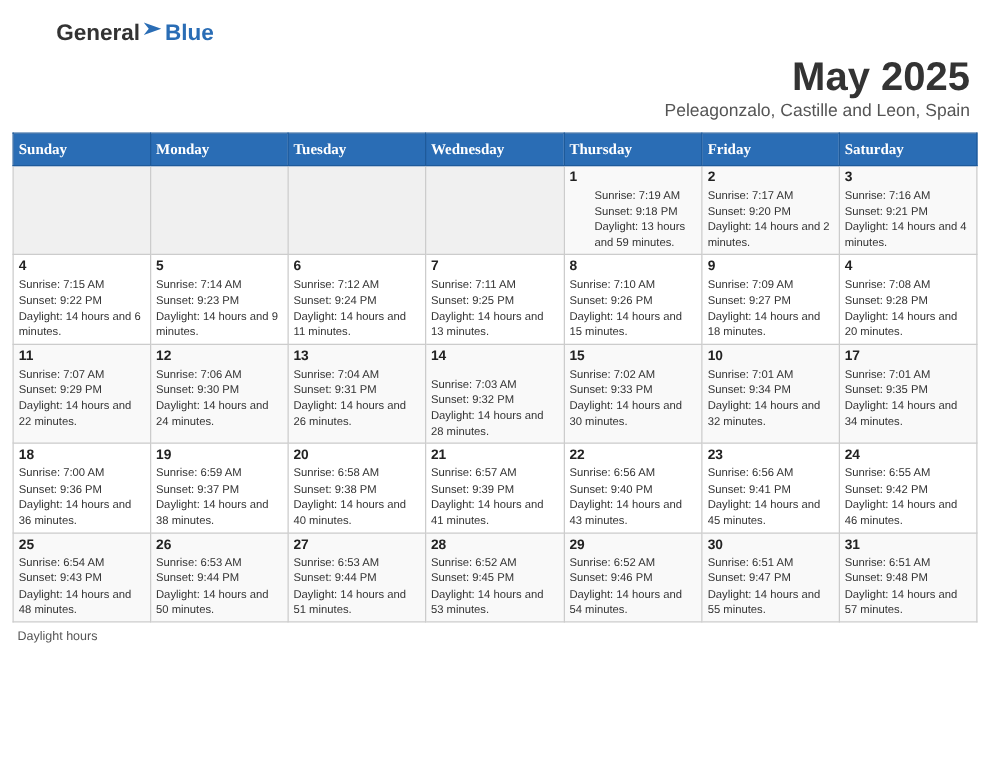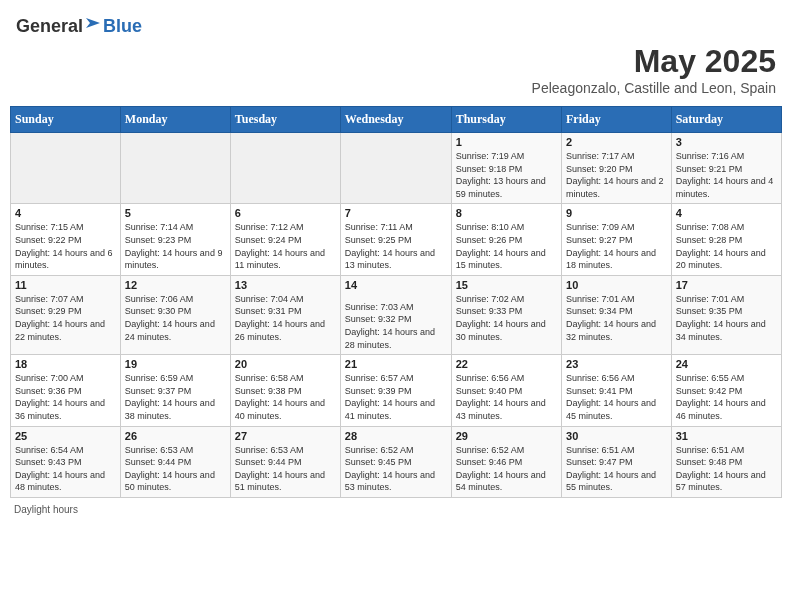--- a/index.html
+++ b/index.html
@@ -14,20 +14,21 @@
       display: flex;
       justify-content: space-between;
       align-items: flex-start;
       margin-bottom: 6px;
       padding: 4px 6px;
     }
     .logo {
       display: flex;
       flex-direction: column;
       align-items: flex-start;
+      margin-left: 29px;
     }
     .logo-text {
       display: flex;
       align-items: baseline;
       gap: 0;
     }
     .title-block {
       text-align: right;
       margin-top: 29px;
     }
@@ -126,21 +127,21 @@
         </tr>
     </thead>
     <tbody id="calendar-body">
     <tr>
           <td class="empty-cell"></td>
           <td class="empty-cell"></td>
           <td class="empty-cell"></td>
           <td class="empty-cell"></td>
           <td>
             <div class="day-number">1</div>
-            <div class="day-info" style="white-space: pre-line;">Sunrise: 7:19 AM
+            <div class="day-info" style="white-space: pre-line; margin-left: 20px;">Sunrise: 7:19 AM
 Sunset: 9:18 PM
 Daylight: 13 hours and 59 minutes.</div>
           </td>
           <td>
             <div class="day-number">2</div>
             <div class="day-info" style="white-space: pre-line;">Sunrise: 7:17 AM
 Sunset: 9:20 PM
 Daylight: 14 hours and 2 minutes.</div>
           </td>
           <td>
@@ -170,21 +171,21 @@
 Daylight: 14 hours and 11 minutes.</div>
           </td>
           <td>
             <div class="day-number">7</div>
             <div class="day-info" style="white-space: pre-line;">Sunrise: 7:11 AM
 Sunset: 9:25 PM
 Daylight: 14 hours and 13 minutes.</div>
           </td>
           <td>
             <div class="day-number">8</div>
-            <div class="day-info" style="white-space: pre-line;">Sunrise: 8:10 AM
+            <div class="day-info" style="white-space: pre-line;">Sunrise: 7:10 AM
 Sunset: 9:26 PM
 Daylight: 14 hours and 15 minutes.</div>
           </td>
           <td>
             <div class="day-number">9</div>
             <div class="day-info" style="white-space: pre-line;">Sunrise: 7:09 AM
 Sunset: 9:27 PM
 Daylight: 14 hours and 18 minutes.</div>
           </td>
           <td>

